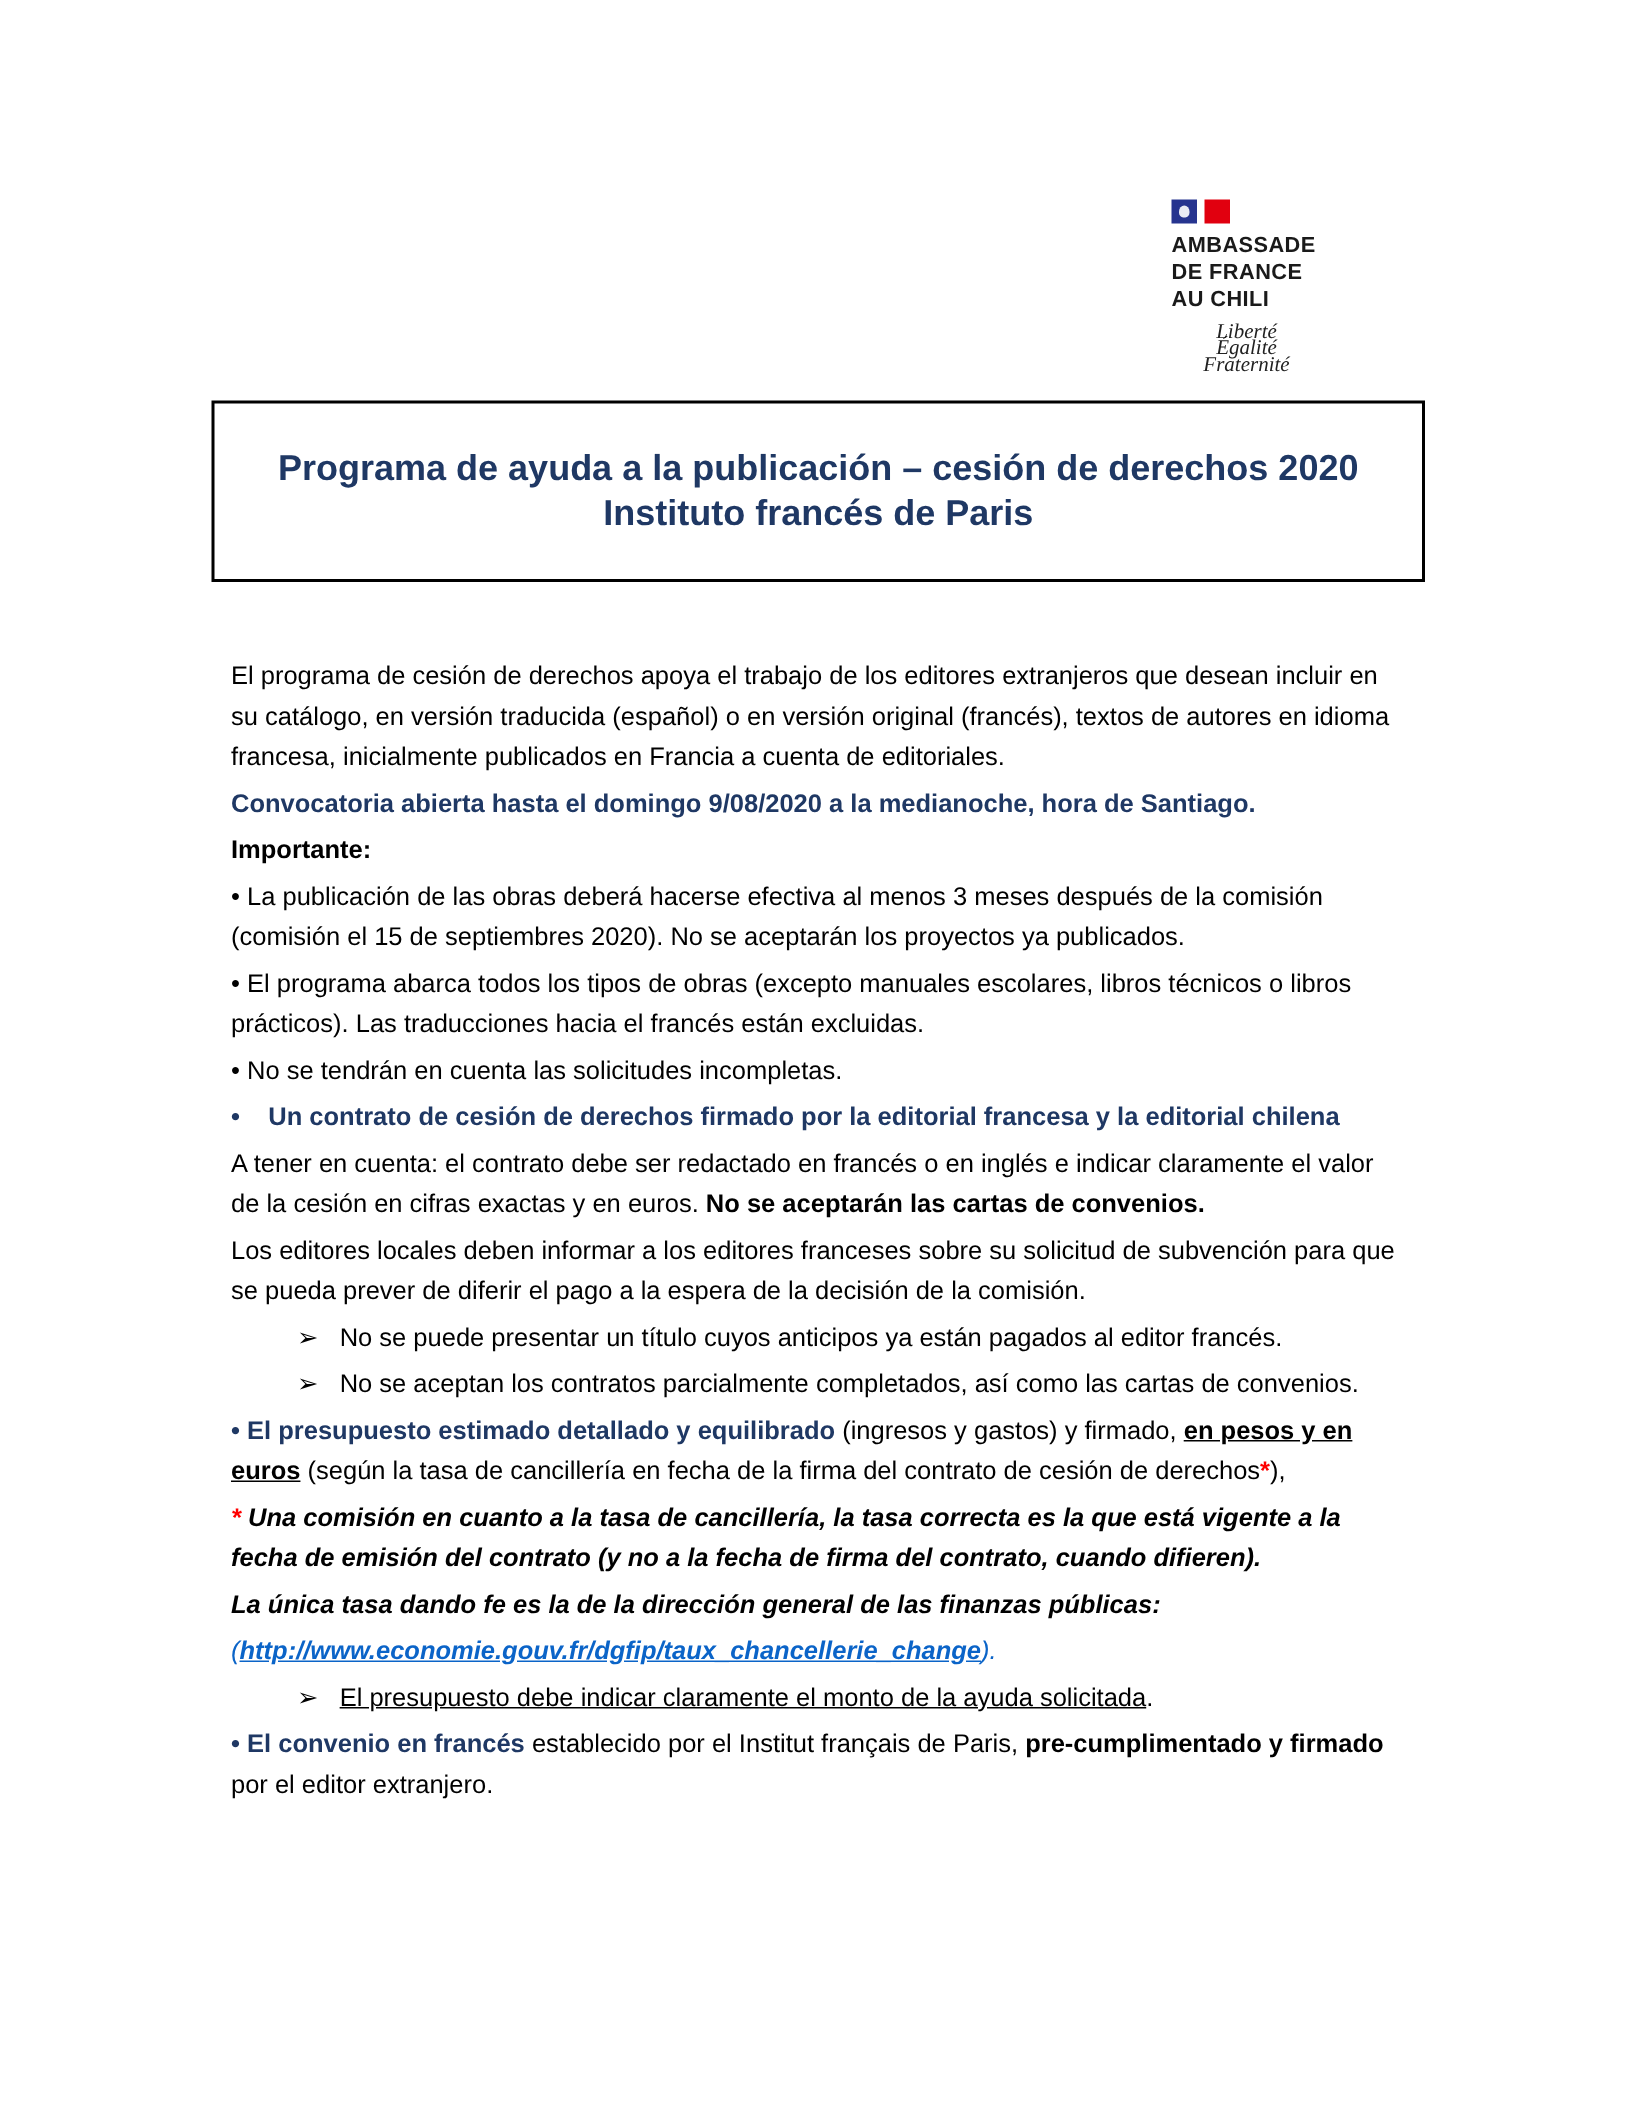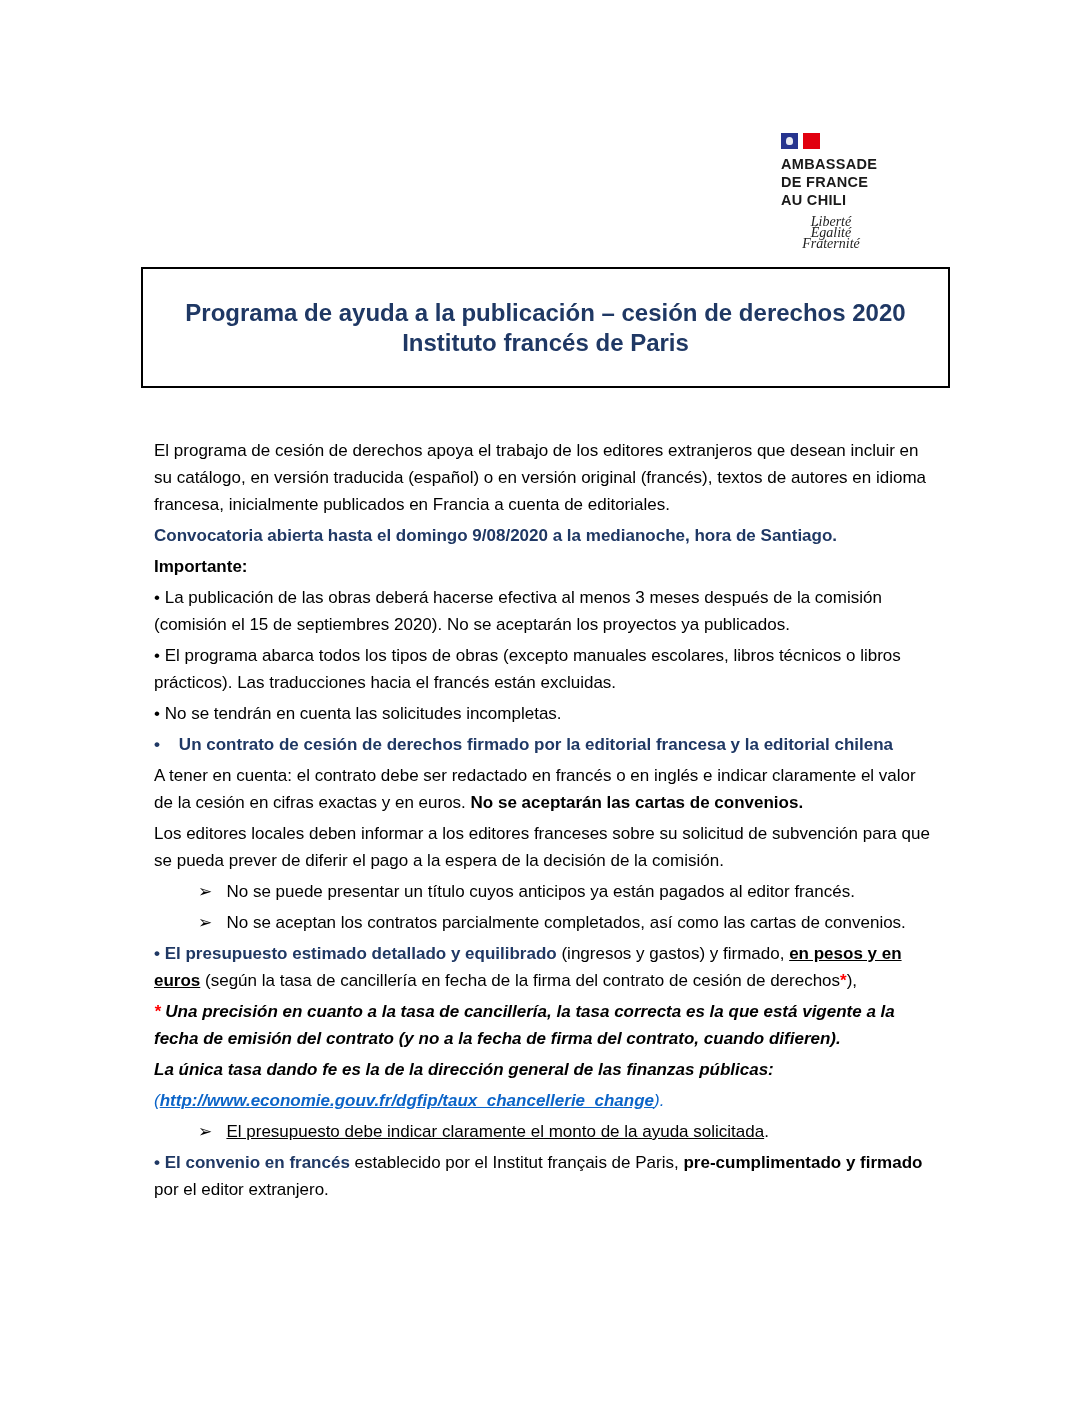--- a/index.html
+++ b/index.html
@@ -87,20 +87,20 @@
       <p data-name="important-heading"><span class="b" data-name="text-segment">Importante:</span></p>
       <p data-name="important-bullet-1"><span data-name="text-segment">• La publicación de las obras deberá hacerse efectiva al menos 3 meses después de la comisión (comisión el 15 de septiembres 2020). No se aceptarán los proyectos ya publicados.</span></p>
       <p data-name="important-bullet-2"><span data-name="text-segment">• El programa abarca todos los tipos de obras (excepto manuales escolares, libros técnicos o libros prácticos). Las traducciones hacia el francés están excluidas.</span></p>
       <p data-name="important-bullet-3"><span data-name="text-segment">• No se tendrán en cuenta las solicitudes incompletas.</span></p>
       <p data-name="doc-bullet-contract"><span class="navy b" data-name="text-segment">•</span><span data-name="text-segment">&nbsp;&nbsp;&nbsp;&nbsp;</span><span class="b navy" data-name="text-segment">Un contrato de cesión de derechos firmado por la editorial francesa y la editorial chilena</span></p>
       <p data-name="contract-note"><span data-name="text-segment">A tener en cuenta: el contrato debe ser redactado en francés o en inglés e indicar claramente el valor de la cesión en cifras exactas y en euros. </span><span class="b" data-name="text-segment">No se aceptarán las cartas de convenios.</span></p>
       <p data-name="local-publishers-note"><span data-name="text-segment">Los editores locales deben informar a los editores franceses sobre su solicitud de subvención para que se pueda prever de diferir el pago a la espera de la decisión de la comisión.</span></p>
       <p data-name="arrow-item-1"><span data-name="text-segment">➢&nbsp;&nbsp;&nbsp;</span><span data-name="text-segment">No se puede presentar un título cuyos anticipos ya están pagados al editor francés.</span></p>
       <p data-name="arrow-item-2"><span data-name="text-segment">➢&nbsp;&nbsp;&nbsp;</span><span data-name="text-segment">No se aceptan los contratos parcialmente completados, así como las cartas de convenios.</span></p>
       <p data-name="budget-bullet"><span class="navy b" data-name="text-segment">• </span><span class="b navy" data-name="text-segment">El presupuesto estimado detallado y equilibrado</span><span data-name="text-segment"> (ingresos y gastos) y firmado, </span><span class="b u" data-name="text-segment">en pesos y en euros</span><span data-name="text-segment"> (según la tasa de cancillería en fecha de la firma del contrato de cesión de derechos</span><span class="b red" data-name="text-segment">*</span><span data-name="text-segment">),</span></p>
-      <p data-name="rate-note"><span class="b red i" data-name="text-segment">* </span><span class="b i" data-name="text-segment">Una precisión en cuanto a la tasa de cancillería, la tasa correcta es la que está vigente a la fecha de emisión del contrato (y no a la fecha de firma del contrato, cuando difieren).</span></p>
+      <p data-name="rate-note"><span class="b red i" data-name="text-segment">* </span><span class="b i" data-name="text-segment">Una comisión en cuanto a la tasa de cancillería, la tasa correcta es la que está vigente a la fecha de emisión del contrato (y no a la fecha de firma del contrato, cuando difieren).</span></p>
       <p data-name="rate-source-note"><span class="b i" data-name="text-segment">La única tasa dando fe es la de la dirección general de las finanzas públicas:</span></p>
       <p data-name="rate-link-line"><span class="i link" data-name="text-segment">(</span><span class="i u link b" data-name="chancellery-rate-link">http://www.economie.gouv.fr/dgfip/taux_chancellerie_change</span><span class="i link" data-name="text-segment">).</span></p>
       <p data-name="arrow-item-3"><span data-name="text-segment">➢&nbsp;&nbsp;&nbsp;</span><span class="u" data-name="text-segment">El presupuesto debe indicar claramente el monto de la ayuda solicitada</span><span data-name="text-segment">.</span></p>
       <p data-name="agreement-bullet"><span class="navy b" data-name="text-segment">• </span><span class="b navy" data-name="text-segment">El convenio en francés</span><span data-name="text-segment"> establecido por el Institut français de Paris, </span><span class="b" data-name="text-segment">pre-cumplimentado y firmado</span><span data-name="text-segment"> por el editor extranjero.</span></p>
     </div>
 
 </div>
 
 </body></html>

